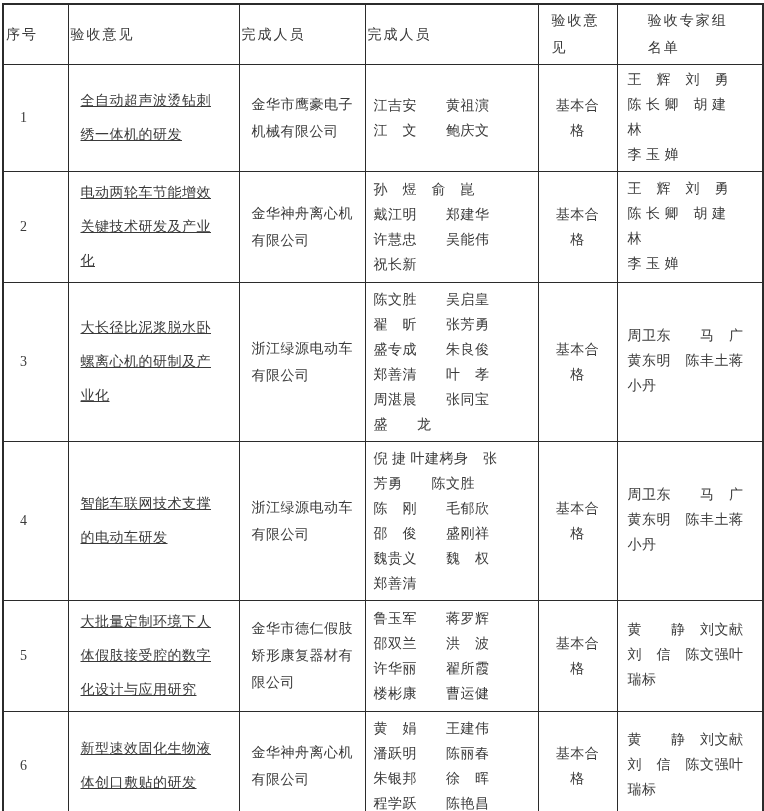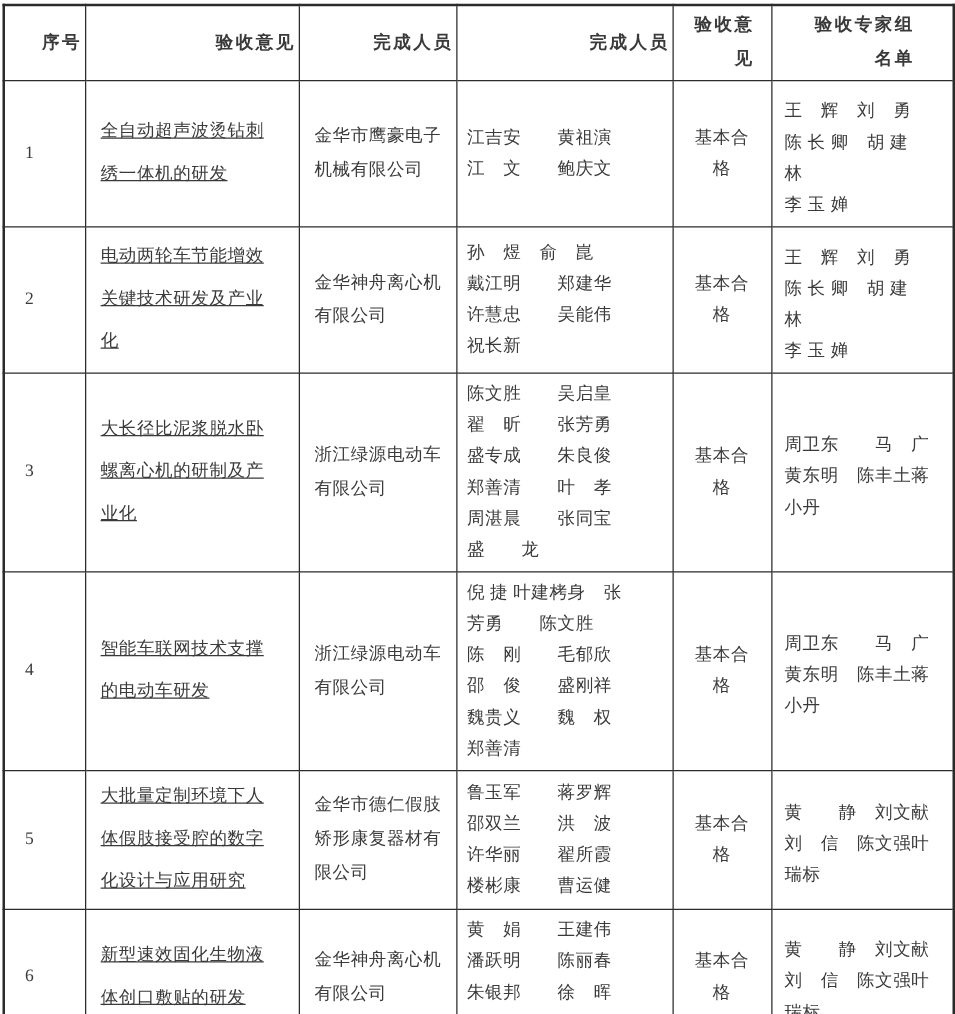--- a/index.html
+++ b/index.html
@@ -25,37 +25,37 @@
   }
   th, td {
     border: 1px solid #2b2b2b;
     vertical-align: middle;
     font-size: 14px;
     letter-spacing: 0.5px;
     overflow: hidden;
     box-sizing: border-box;
   }
   th {
-    font-weight: bold;
+    font-weight: normal;
     letter-spacing: 2px;
     line-height: 27px;
     height: 60px;
     padding: 0 2px;
-    text-align: right;
+    text-align: left;
   }
   .hdr-inner { margin: 0 auto; }
   .hdr-opinion { width: 52px; }
   .hdr-experts { width: 84px; }
 
   td.col-index   { padding: 2px 2px 2px 16px; text-align: left; line-height: 25px; }
   td.col-project { padding: 4px 16px 4px 12px; line-height: 34px; text-decoration: underline; }
   td.col-unit    { padding: 4px 8px 4px 12px;  line-height: 27px; }
   td.col-members { padding: 4px 4px 4px 8px;   line-height: 25px; }
   td.col-opinion { padding: 4px 12px;             line-height: 25px; text-align: center; }
-  td.col-experts { padding: 12px 2px 4px 10px;  line-height: 25px; }
+  td.col-experts { padding: 2px 2px 4px 10px;  line-height: 25px; }
 
   .opinion-inner { width: 46px; margin: 0 auto; text-align: center; }
   .line { white-space: pre; }
 </style>
 </head>
 <body>
 
 <div class="page">
   <table class="doc-table">
     <colgroup>

